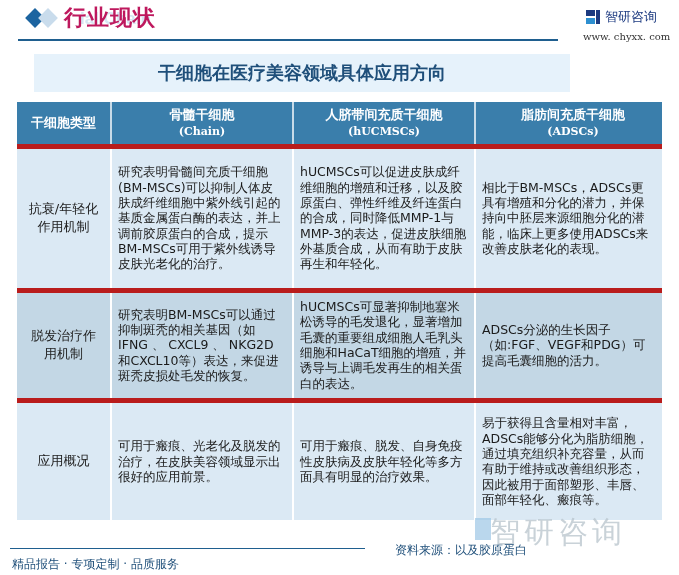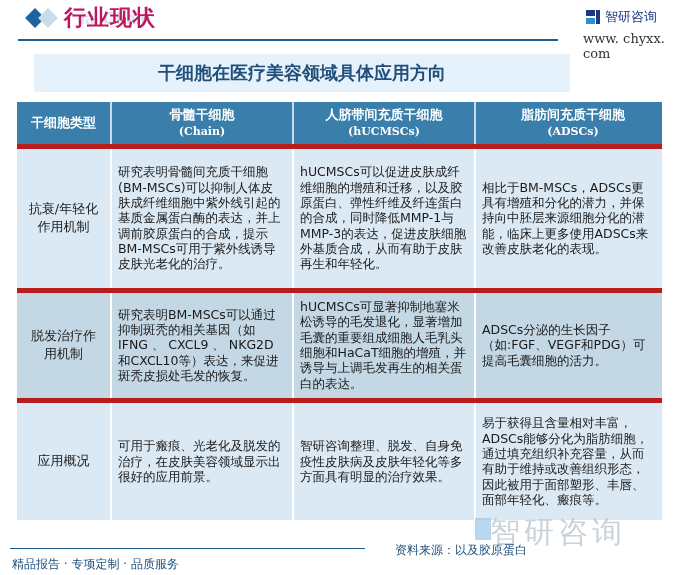--- a/index.html
+++ b/index.html
@@ -11,21 +11,21 @@
     .diamond1 { position: absolute; left: 28px; top: 11px; width: 14px; height: 14px; background: #1c64a0; transform: rotate(45deg); }
     .diamond2 { position: absolute; left: 41px; top: 11px; width: 14px; height: 14px; background: #c9dcec; transform: rotate(45deg); }
     .hdr-title { position: absolute; left: 64px; top: 3px; font-size: 22px; font-weight: bold; color: #be185d; letter-spacing: 1px; z-index: 2; font-family: "DejaVu Serif", "Liberation Serif", serif; }
     .hdr-ghost { position: absolute; left: 80px; top: 9px; font-size: 17px; font-weight: bold; color: #d5e6f3; font-family: "Liberation Sans", sans-serif; z-index: 1; }
     .hdr-line { position: absolute; left: 18px; top: 39px; width: 540px; height: 2px; background: #1f5f8f; }
     .logo { position: absolute; left: 586px; top: 10px; width: 14px; height: 14px; }
     .logo .b1 { position:absolute; left:0; top:0; width:9px; height:6px; background:#1c3a80; }
     .logo .b2 { position:absolute; left:0; top:8px; width:9px; height:6px; background:#2d8fd0; }
     .logo .b3 { position:absolute; left:10px; top:0; width:4px; height:14px; background:#1c3a80; }
     .brand { position: absolute; left: 605px; top: 8px; font-size: 13px; color: #1c3a80; }
-    .url { position: absolute; left: 583px; top: 31px; font-size: 13px; color: #333; font-family: "DejaVu Serif", serif; }
+    .url { position: absolute; left: 583px; top: 31px; font-size: 10px; color: #333; font-family: "DejaVu Serif", serif; }
 
     
     .banner { position: absolute; left: 34px; top: 54px; width: 536px; height: 38px; background: #e6f2fb; display: flex; align-items: center; justify-content: center; }
     .banner span { font-size: 18px; color: #1f4f7a; font-family: "DejaVu Serif", "Liberation Serif", serif; font-weight: bold; }
 
     
     .tbl { position: absolute; left: 17px; top: 102px; width: 645px; border-collapse: collapse; table-layout: fixed; }
     .tbl th { background: #3a7eab; color: #fff; font-weight: bold; font-size: 13px; height: 44px; border-right: 2px solid #c8dbe8; text-align: center; line-height: 17px; }
     .tbl th:last-child { border-right: none; padding-left: 8px; }
     .tbl th .sub { font-size: 11px; font-family: "DejaVu Serif", serif; }
@@ -98,21 +98,21 @@
     </tr>
     <tr class="r2">
       <td class="lbl">脱发治疗作用机制</td>
       <td>研究表明BM-MSCs可以通过抑制斑秃的相关基因（如IFNG 、 CXCL9 、 NKG2D和CXCL10等）表达，来促进斑秃皮损处毛发的恢复。</td>
       <td>hUCMSCs可显著抑制地塞米松诱导的毛发退化，显著增加毛囊的重要组成细胞人毛乳头细胞和HaCaT细胞的增殖，并诱导与上调毛发再生的相关蛋白的表达。</td>
       <td>ADSCs分泌的生长因子（如:FGF、VEGF和PDG）可提高毛囊细胞的活力。</td>
     </tr>
     <tr class="r3">
       <td class="lbl">应用概况</td>
       <td>可用于瘢痕、光老化及脱发的治疗，在皮肤美容领域显示出很好的应用前景。</td>
-      <td>智研咨询整理、脱发、自身免疫性皮肤病及皮肤年轻化等多方面具有明显的治疗效果。</td>
+      <td>可用于瘢痕、脱发、自身免疫性皮肤病及皮肤年轻化等多方面具有明显的治疗效果。</td>
       <td>易于获得且含量相对丰富，ADSCs能够分化为脂肪细胞，通过填充组织补充容量，从而有助于维持或改善组织形态，因此被用于面部塑形、丰唇、面部年轻化、瘢痕等。</td>
     </tr>
   </tbody>
 </table>
 
 <div class="ghost-wm-ico"></div>
 <div class="ghost-wm">智研咨询</div>
 
 <div class="ft-line"></div>
 <div class="ft-src">资料来源：以及胶原蛋白</div>

